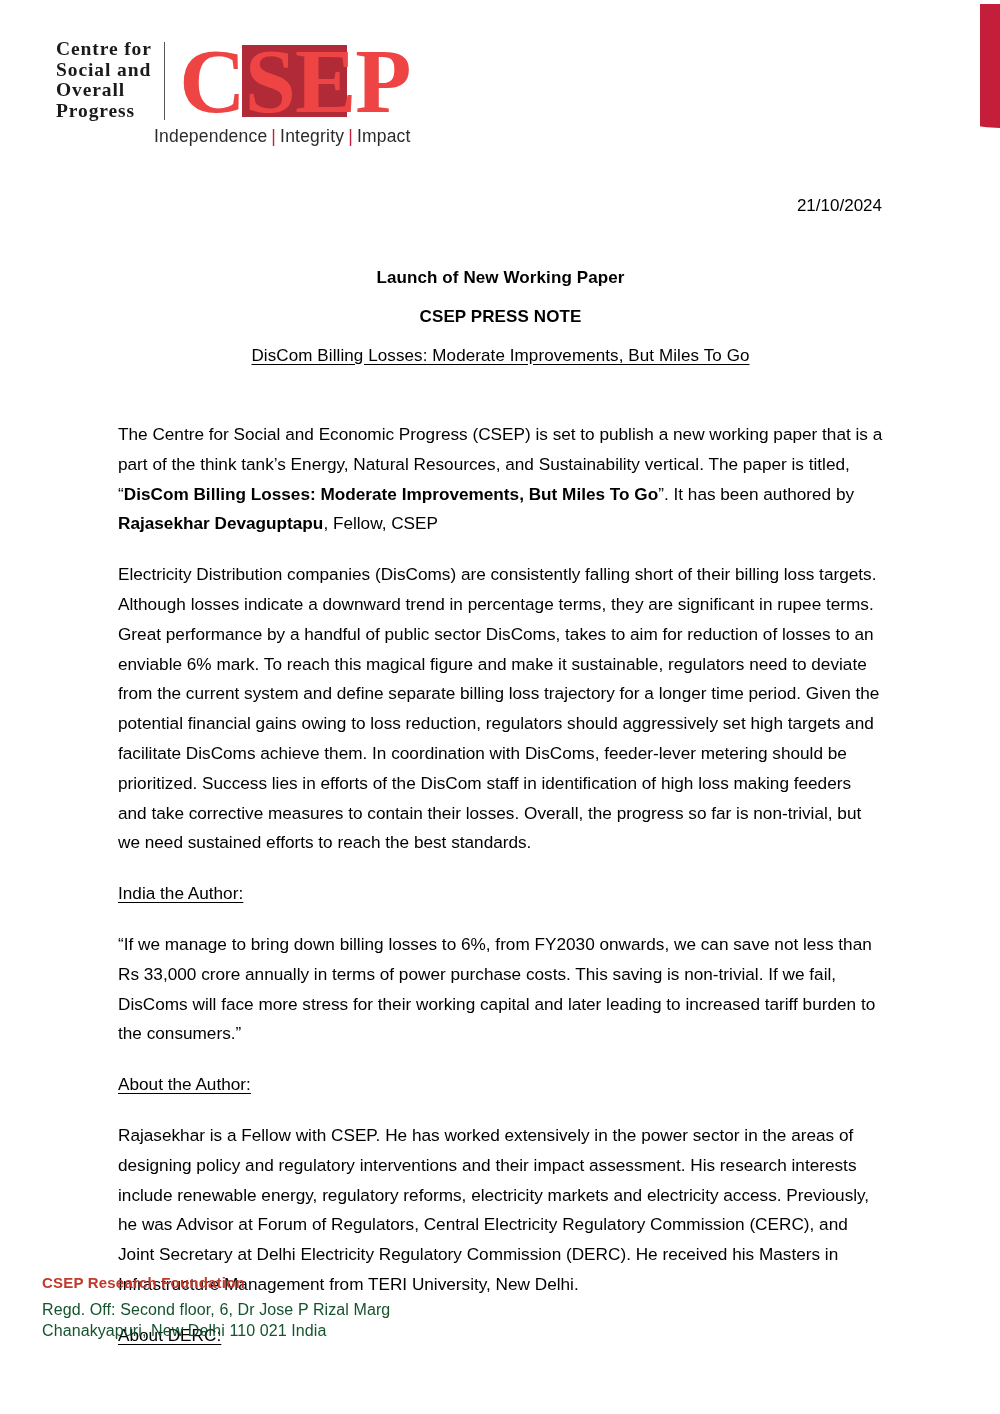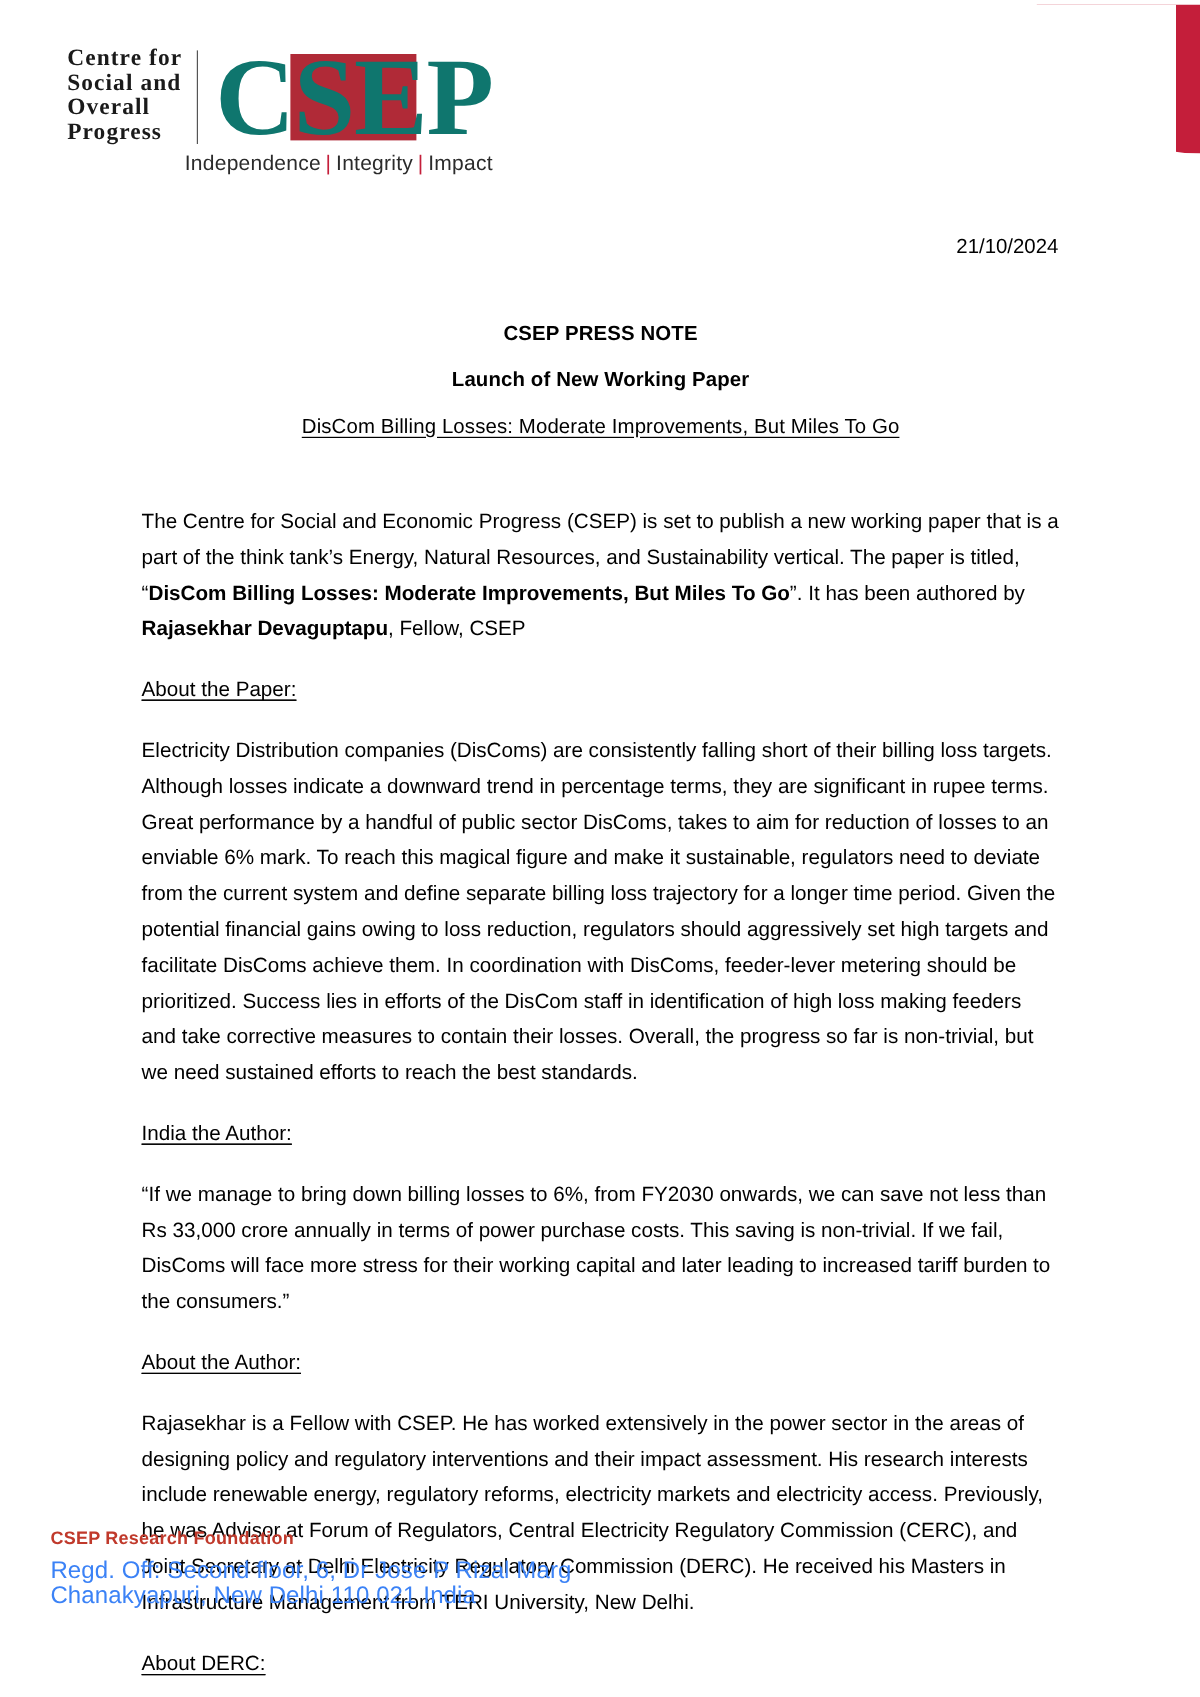--- a/index.html
+++ b/index.html
@@ -99,21 +99,21 @@
     z-index: 0;
   }
   .logo-mark .letters {
     position: relative;
     z-index: 1;
     font-family: "Liberation Serif", serif;
     font-weight: 700;
     font-size: 92px;
     line-height: 86px;
     letter-spacing: -1px;
-    color: #0f766e;
+    color: #ef4444;
   }
   .tagline {
     margin-top: 2px;
     margin-left: 118px;
     font-family: "Liberation Sans", sans-serif;
     font-size: 17.5px;
     letter-spacing: 0.2px;
     color: #2b2b2b;
     white-space: nowrap;
   }
@@ -175,22 +175,22 @@
     width: 600px;
   }
   .footer-title {
     color: var(--brandred, #C0392B);
     font-weight: 700;
     font-size: 15px;
     letter-spacing: 0.2px;
     margin-bottom: 8px;
   }
   .footer-line {
-    color: #3b82f6;
-    font-size: 20px;
+    color: #14532d;
+    font-size: 16px;
     line-height: 21px;
     letter-spacing: 0.1px;
   }
 </style>
 </head>
 <body>
 
 <div class="page">
 
   <div class="corner-deco">
@@ -212,27 +212,26 @@
         <div class="letters"><span>C</span><span>S</span><span>E</span><span>P</span></div>
       </div>
     </div>
     <div class="tagline"><span>Independence</span><span class="sep">|</span><span>Integrity</span><span class="sep">|</span><span>Impact</span></div>
   </div>
 
   <div class="date-line">21/10/2024</div>
 
   <div class="content">
 
+    <div class="title-line">Launch of New Working Paper</div>
     <div class="title-line">CSEP PRESS NOTE</div>
-    <div class="title-line">Launch of New Working Paper</div>
     <div class="title-line sub">DisCom Billing Losses: Moderate Improvements, But Miles To Go</div>
 
     <p class="body first"><span>The Centre for Social and Economic Progress (CSEP) is set to publish a new working paper that is a part of the think tank’s Energy, Natural Resources, and Sustainability vertical. The paper is titled, “</span><b>DisCom Billing Losses: Moderate Improvements, But Miles To Go</b><span>”. It has been authored by </span><b>Rajasekhar Devaguptapu</b><span>, Fellow, CSEP</span></p>
 
-    <div class="section-head"><span class="inner">About the Paper: </span></div>
     <p class="body">Electricity Distribution companies (DisComs) are consistently falling short of their billing loss targets. Although losses indicate a downward trend in percentage terms, they are significant in rupee terms. Great performance by a handful of public sector DisComs, takes to aim for reduction of losses to an enviable 6% mark. To reach this magical figure and make it sustainable, regulators need to deviate from the current system and define separate billing loss trajectory for a longer time period. Given the potential financial gains owing to loss reduction, regulators should aggressively set high targets and facilitate DisComs achieve them. In coordination with DisComs, feeder-lever metering should be prioritized. Success lies in efforts of the DisCom staff in identification of high loss making feeders and take corrective measures to contain their losses. Overall, the progress so far is non-trivial, but we need sustained efforts to reach the best standards.</p>
 
     <div class="section-head"><span class="inner">India the Author:</span></div>
     <p class="body">“If we manage to bring down billing losses to 6%, from FY2030 onwards, we can save not less than Rs 33,000 crore annually in terms of power purchase costs. This saving is non-trivial. If we fail, DisComs will face more stress for their working capital and later leading to increased tariff burden to the consumers.”</p>
 
     <div class="section-head"><span class="inner">About the Author:</span></div>
     <p class="body">Rajasekhar is a Fellow with CSEP.  He has worked extensively in the power sector in the areas of designing policy and regulatory interventions and their impact assessment. His research interests include renewable energy, regulatory reforms, electricity markets and electricity access. Previously, he was Advisor at Forum of Regulators, Central Electricity Regulatory Commission (CERC), and Joint Secretary at Delhi Electricity Regulatory Commission (DERC).  He received his Masters in Infrastructure Management from TERI University, New Delhi.</p>
 
     <div class="section-head"><span class="inner">About DERC: </span></div>
 

